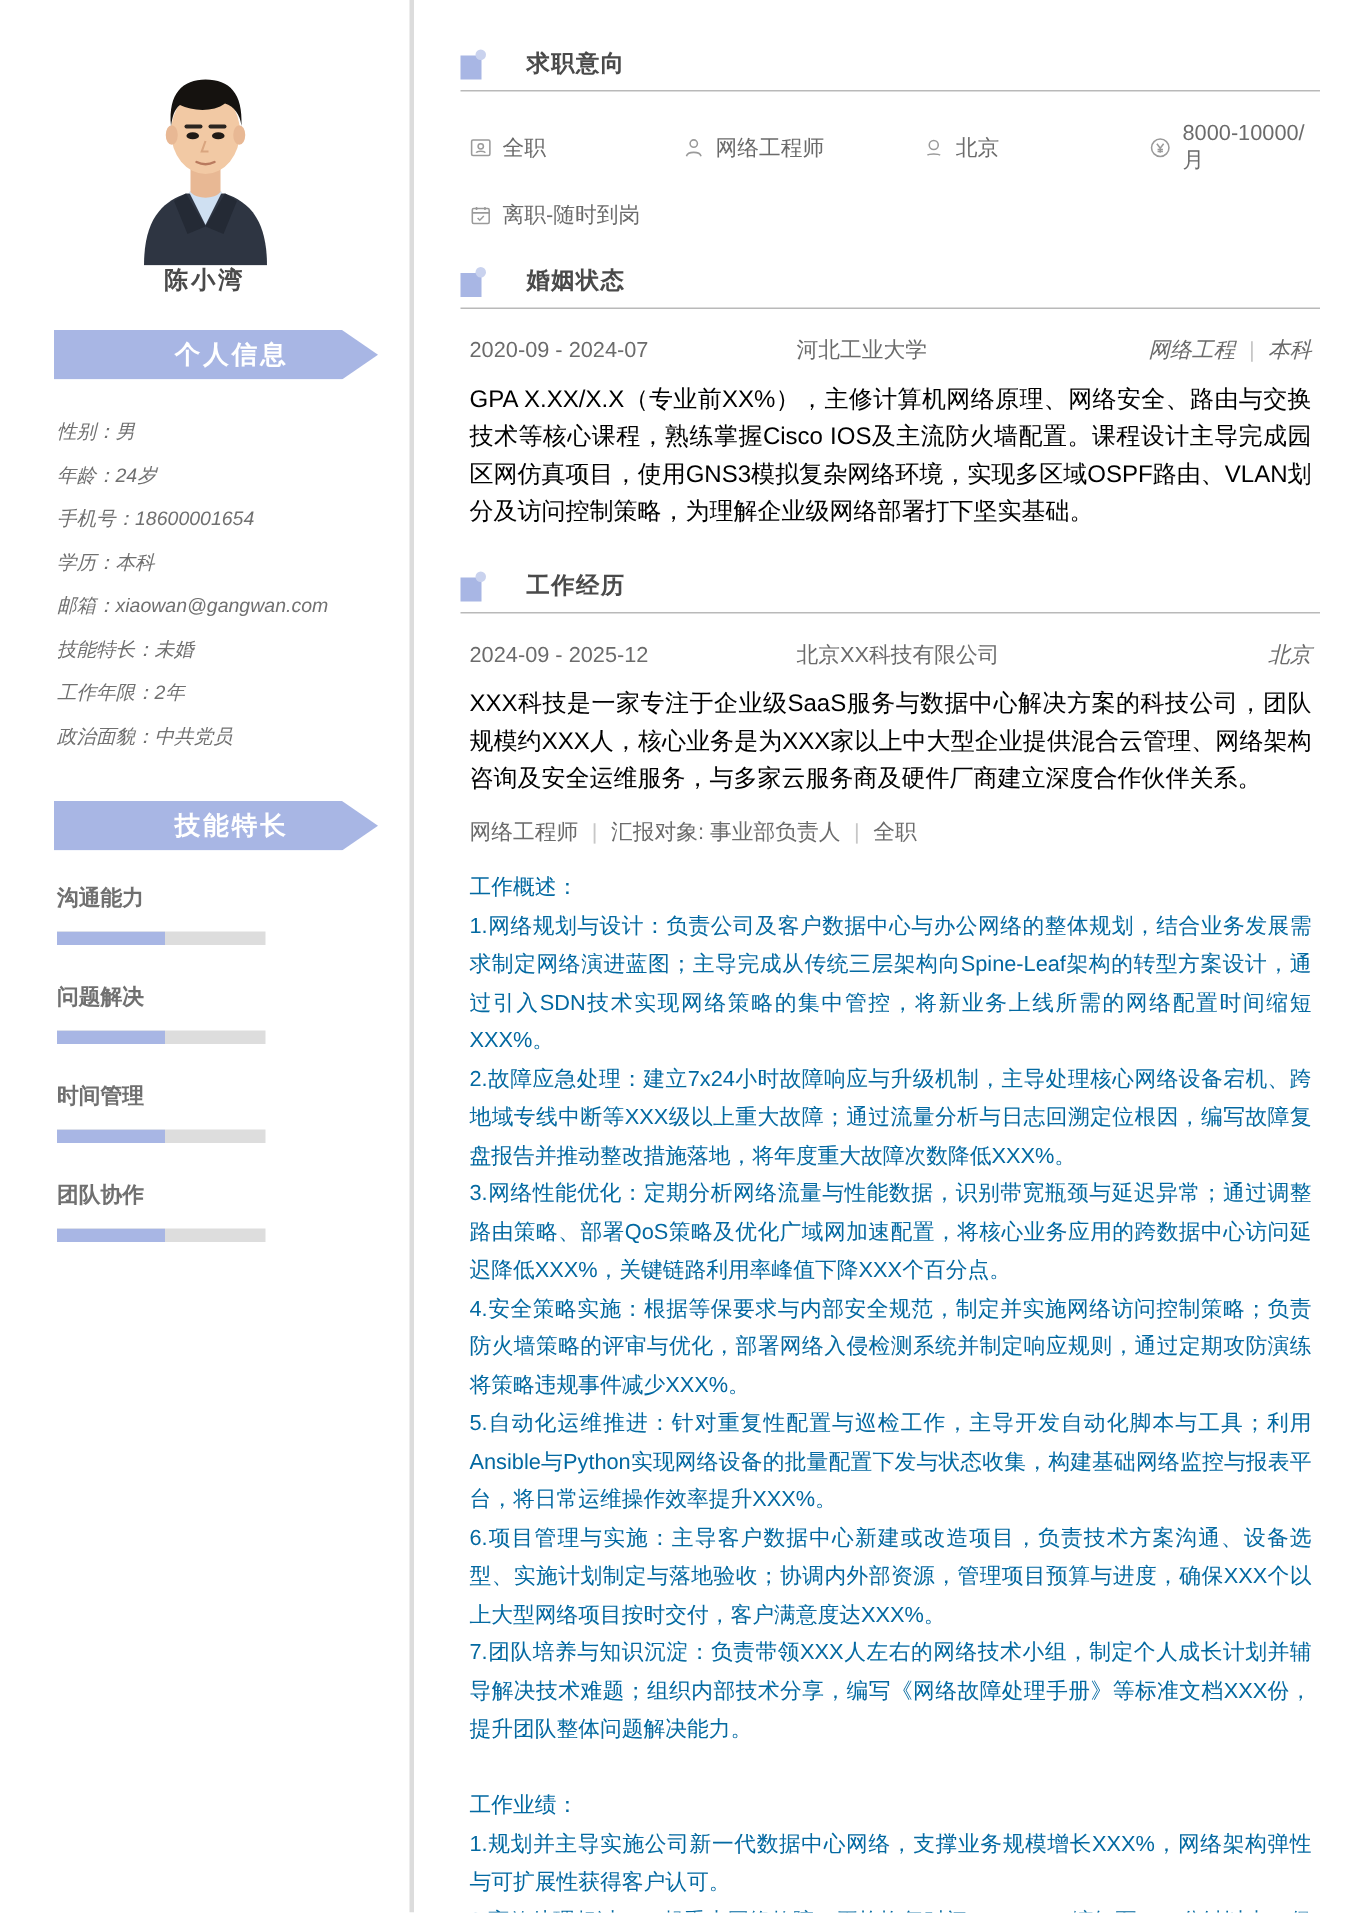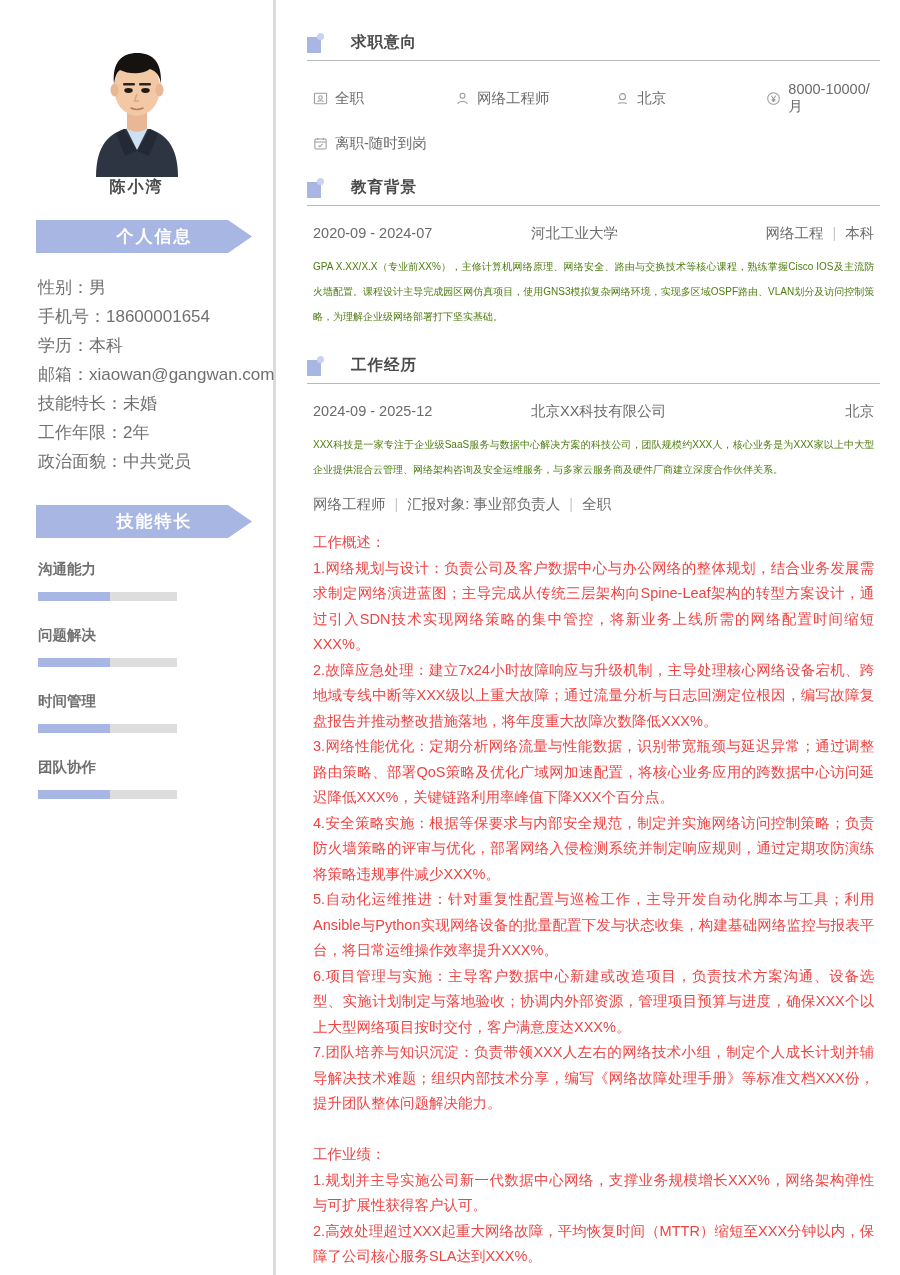--- a/index.html
+++ b/index.html
@@ -59,24 +59,25 @@
     width:192px;
     text-align:center;
     font-size:17px;
     font-weight:bold;
     color:#ffffff;
     letter-spacing:2px;
   }
 
   .info-list { margin:20px 0 0 38px; }
   .info-row {
-    font-size:17px;
+    font-size:13px;
     color:#707070;
     line-height:29px;
     white-space:nowrap;
+    font-style:italic;
   }
 
   .skills { margin:22px 0 0 38px;font-weight:bold; }
   .skill { margin-bottom:25px; }
   .skill-label { font-size:14.5px; color:#707070; margin-bottom:13px; }
   .bar-track {
     width:139px; height:9px;
     background:#dddddd;
     position:relative;
     overflow:hidden;
@@ -114,28 +115,28 @@
 
   .block { padding:0 6px 0 6px; }
 
   .row-3 {
     display:flex; align-items:baseline;
     margin-top:18px;
     font-size:14.5px; color:#6b6b6b;gap:13px;
   }
   .row-3 .c-date { width:205px; flex:0 0 205px; }
   .row-3 .c-mid  { flex:1 1 auto; }
-  .row-3 .c-right{ text-align:left; white-space:nowrap; }
+  .row-3 .c-right{ text-align:left; white-space:nowrap;font-style:italic; }
   .sep { color:#c7c7c7; margin:0 9px; }
 
   .para {
     margin-top:11px;
-    font-size:10px;
+    font-size:16px;
     line-height:25px;
-    color:#4d7c0f;
+    color:#000000;
     text-align:justify;
   }
   .meta-line {
     margin-top:13px;
     font-size:14.5px;
     color:#6b6b6b;
   }
 
   .intent-grid {
     display:flex;
@@ -148,21 +149,21 @@
   .intent-cell.c3 { width:165px; }
   .intent-cell.c4 { width:auto; }
   .intent-row2 { margin-top:18px; margin-bottom:4px; }
   .ic { width:15px; height:15px; flex:0 0 15px; color:#9a9a9a; }
   .ic svg { display:block; width:15px; height:15px; }
 
   .body-text {
     margin-top:16px;
     font-size:14.5px;
     line-height:25.5px;
-    color:#ef4444;
+    color:#0369a1;
     white-space:pre-wrap;
     text-align:justify;
   }
   .body-text.tight { margin-top:0; }
 </style>
 </head>
 <body>
 
 <div class="page">
 
@@ -205,20 +206,21 @@
 
     <div class="person-name">陈小湾</div>
 
     <div class="ribbon">
       <div class="ribbon-bg"></div>
       <div class="ribbon-text">个人信息</div>
     </div>
 
     <div class="info-list">
       <div class="info-row">性别：男</div>
+      <div class="info-row">年龄：24岁</div>
       <div class="info-row">手机号：18600001654</div>
       <div class="info-row">学历：本科</div>
       <div class="info-row">邮箱：xiaowan@gangwan.com</div>
       <div class="info-row">技能特长：未婚</div>
       <div class="info-row">工作年限：2年</div>
       <div class="info-row">政治面貌：中共党员</div>
     </div>
 
     <div class="ribbon" style="margin-top:29px;">
       <div class="ribbon-bg"></div>
@@ -323,21 +325,21 @@
       </div>
     </section>
 
     <section style="margin-top:24px;">
       <div class="sec-head">
         <div class="sec-head-row">
           <span class="sec-mark">
             <span class="sq"></span>
               <span class="dot"></span>
           </span>
-          <span class="sec-title">教育背景</span>
+          <span class="sec-title">婚姻状态</span>
         </div>
         <div class="sec-rule"></div>
       </div>
 
       <div class="block">
         <div class="row-3">
           <span class="c-date">2020-09 - 2024-07</span>
           <span class="c-mid">河北工业大学</span>
           <span class="c-right">
             <span>网络工程</span><span class="sep">|</span><span>本科</span>

